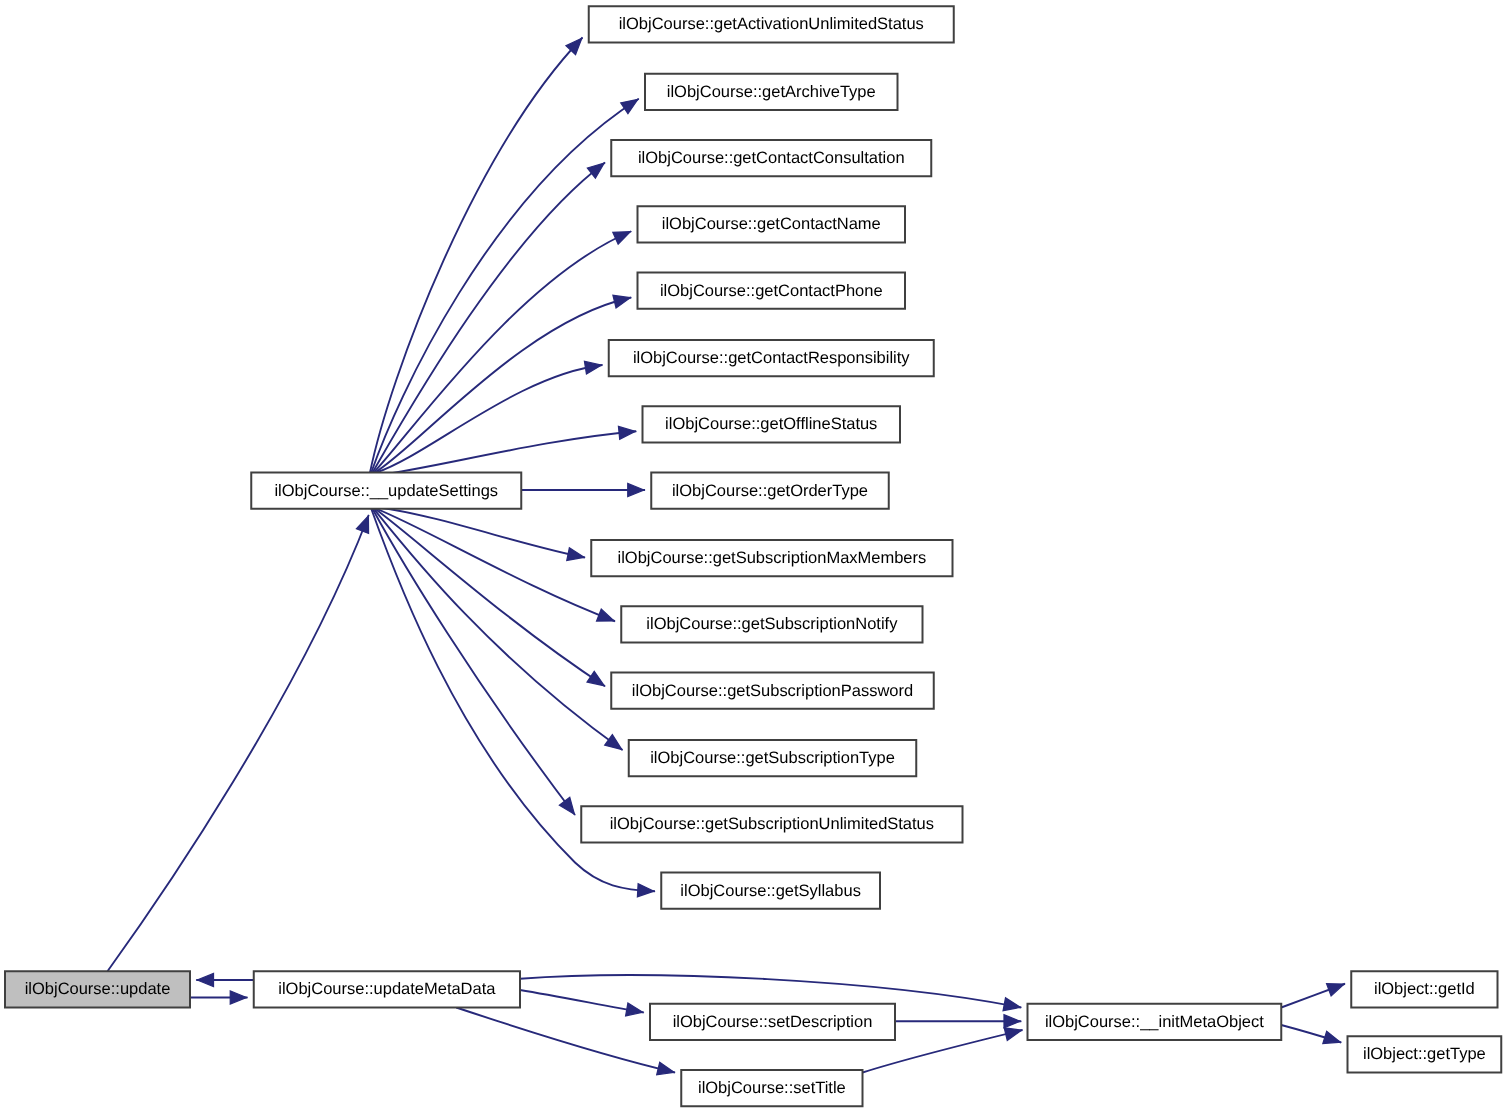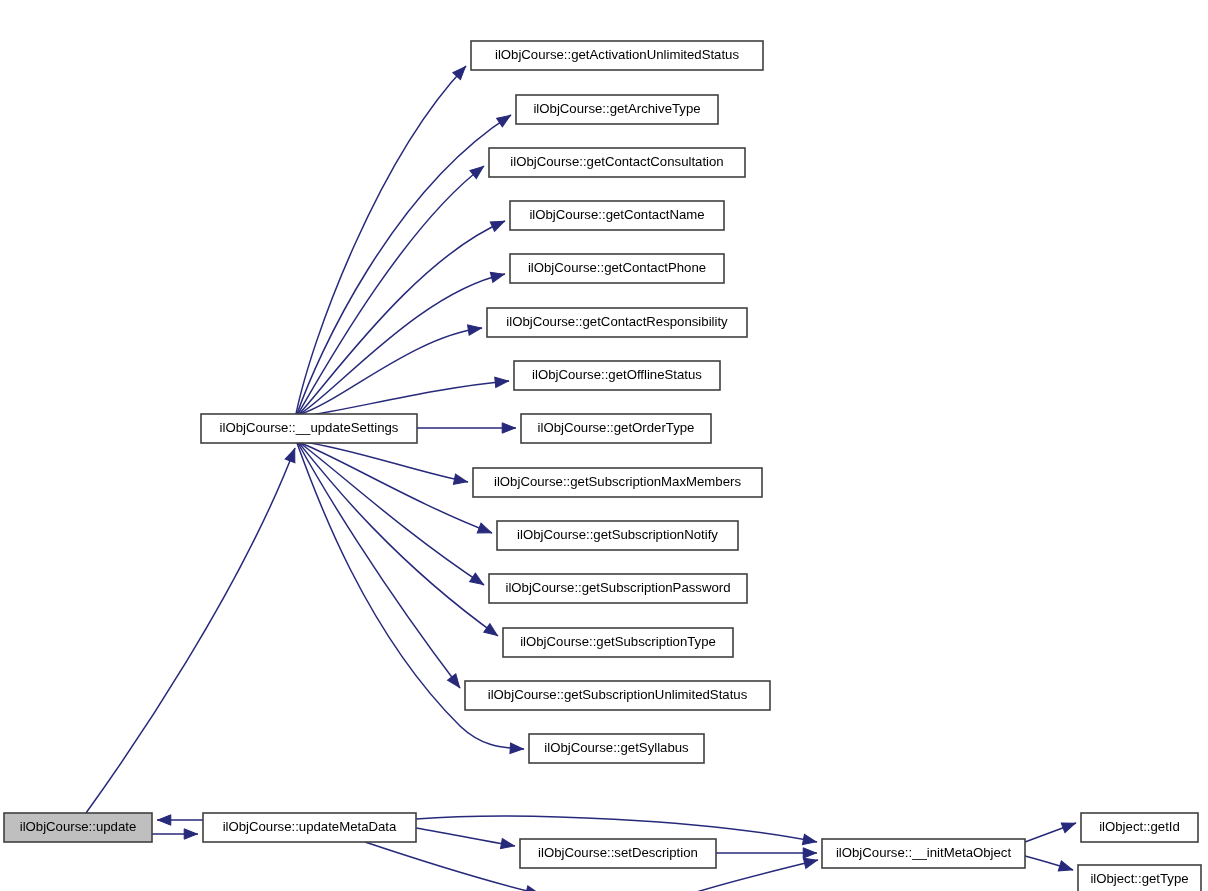--- a/index.html
+++ b/index.html
@@ -11,21 +11,20 @@
   body {
     width: 1208px;
     height: 891px;
     overflow: hidden;
     font-family: "Liberation Sans", sans-serif;
   }
   #graph-root {
     position: relative;
     width: 1208px;
     height: 845px;
-    margin-top: 36px;
   }
   svg#callgraph {
     display: block;
     width: 1208px;
     height: 891px;
   }
   .node-box {
     fill: #ffffff;
     stroke: #404040;
     stroke-width: 1.6;

